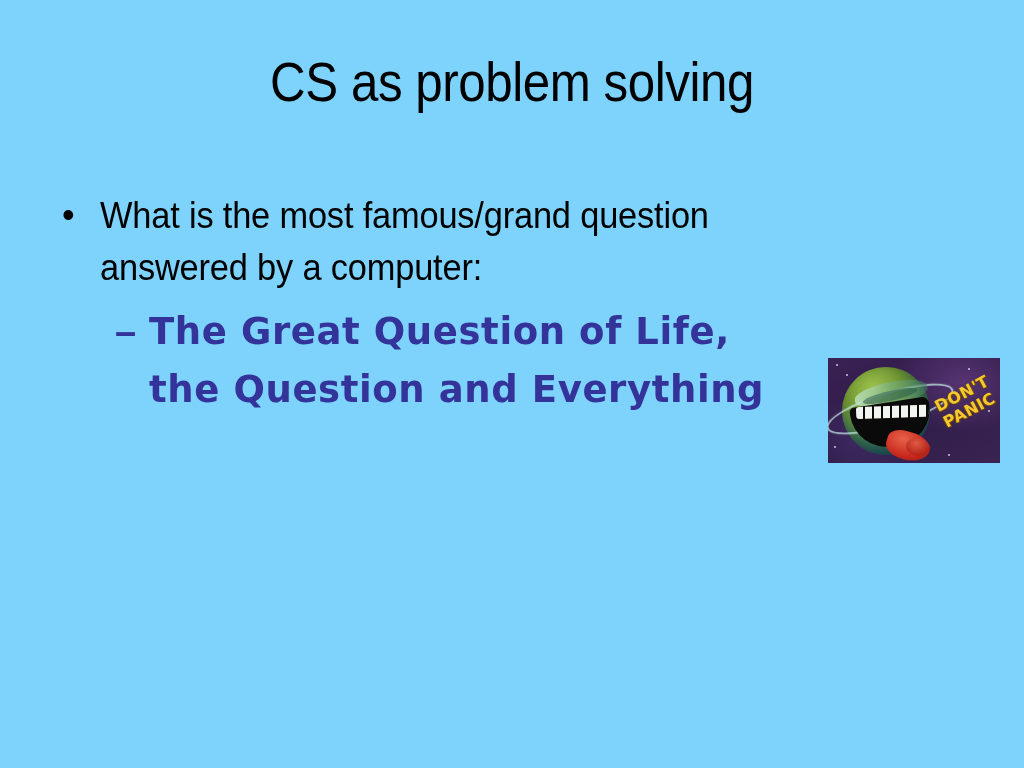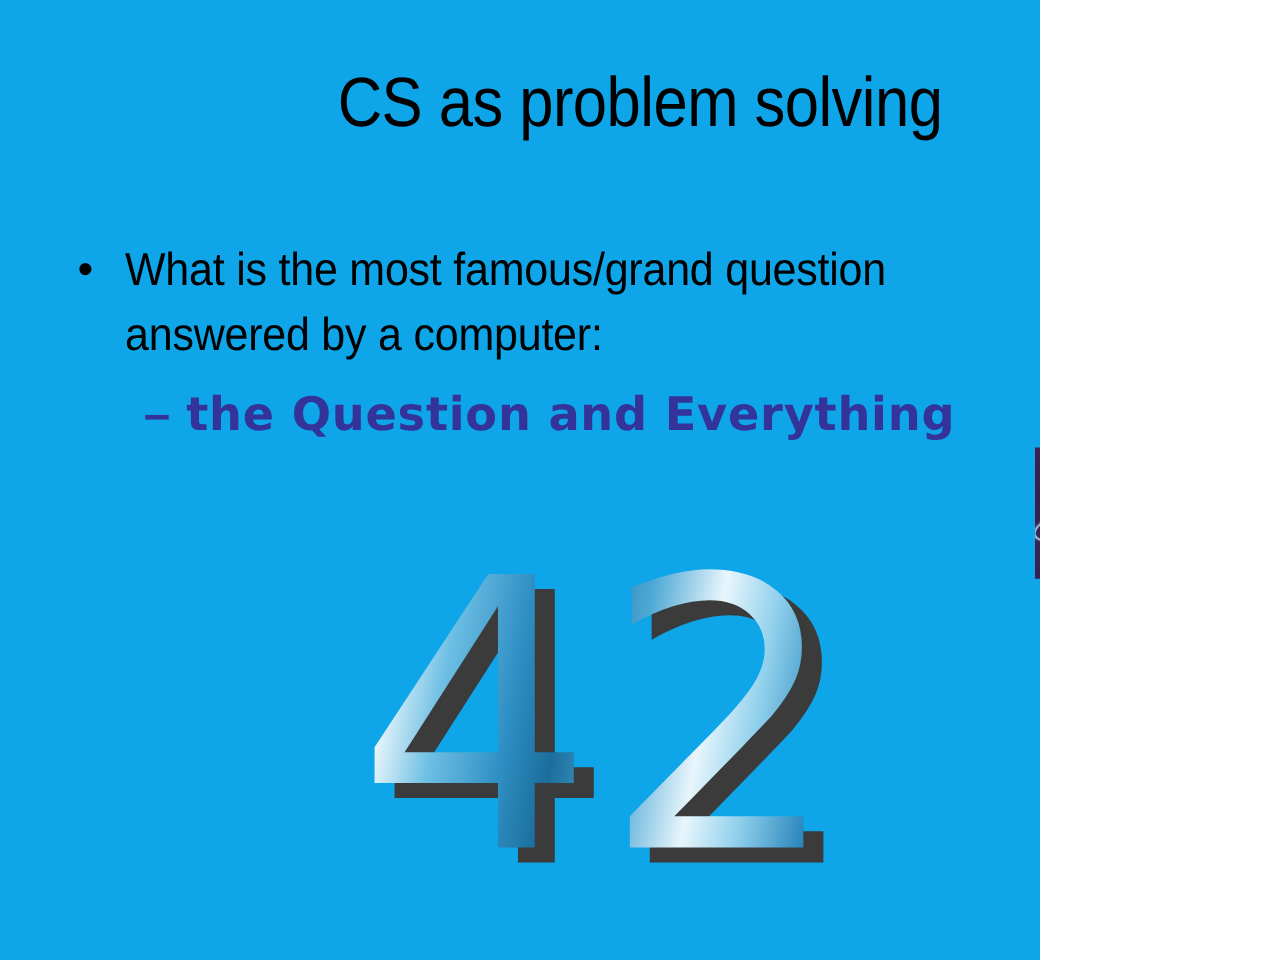--- a/index.html
+++ b/index.html
@@ -6,23 +6,23 @@
   html, body {
     margin: 0;
     padding: 0;
     background: #ffffff;
   }
   body {
     font-family: "Liberation Sans", sans-serif;
   }
   .slide {
     position: relative;
-    width: 832px;
+    width: 1024px;
     height: 768px;
-    background: #0ea5e9;
+    background: #7dd3fc;
     overflow: hidden;
   }
 
   
   .slide-title {
     position: absolute;
     left: 0;
     top: 52px;
     width: 1024px;
     text-align: center;
@@ -278,20 +278,21 @@
   <div class="slide-title">CS as problem solving</div>
 
   <div class="bullet-l1">
     <span class="marker">•</span>
     <span class="text">What is the most famous/grand question answered by a computer:</span>
   </div>
 
   <div class="bullet-l2">
     <span class="marker">–</span>
     <span class="text">
+      <span class="l2line">The Great Question of Life,</span>
       <span class="l2line">the Question and Everything</span>
     </span>
   </div>
 
   <div class="panic-pic">
     <span class="star" style="left:8px;  top:6px;"></span>
     <span class="star" style="left:18px; top:16px;"></span>
     <span class="star" style="left:140px;top:10px;"></span>
     <span class="star" style="left:160px;top:52px;"></span>
     <span class="star" style="left:120px;top:96px;"></span>
@@ -306,18 +307,14 @@
     </span>
     <span class="tongue"></span>
     <span class="tongue2"></span>
 
     <span class="panic-text">
       <span>DON'T</span><br>
       <span>PANIC</span>
     </span>
   </div>
 
-  <div class="big42-wrap">
-    <span class="big42 shadow">42</span>
-    <span class="big42 front">42</span>
-  </div>
 
 </div>
 
 </body></html>

